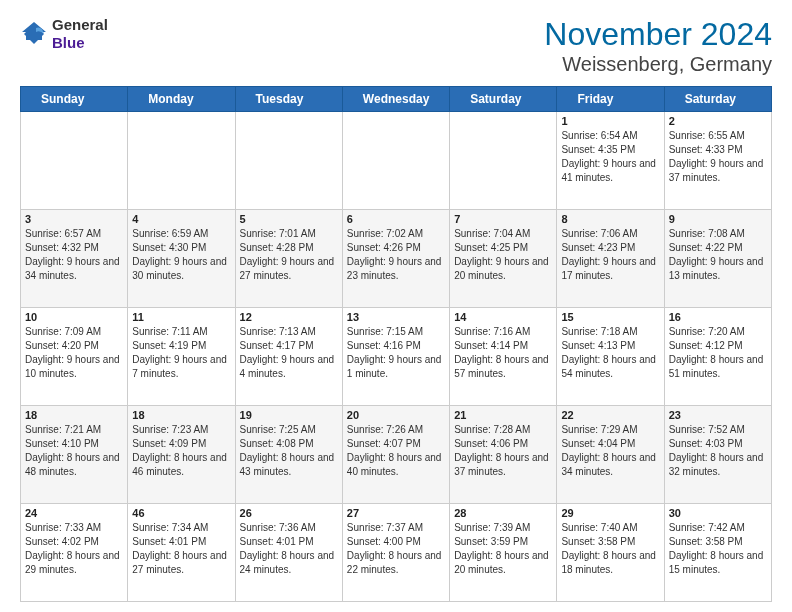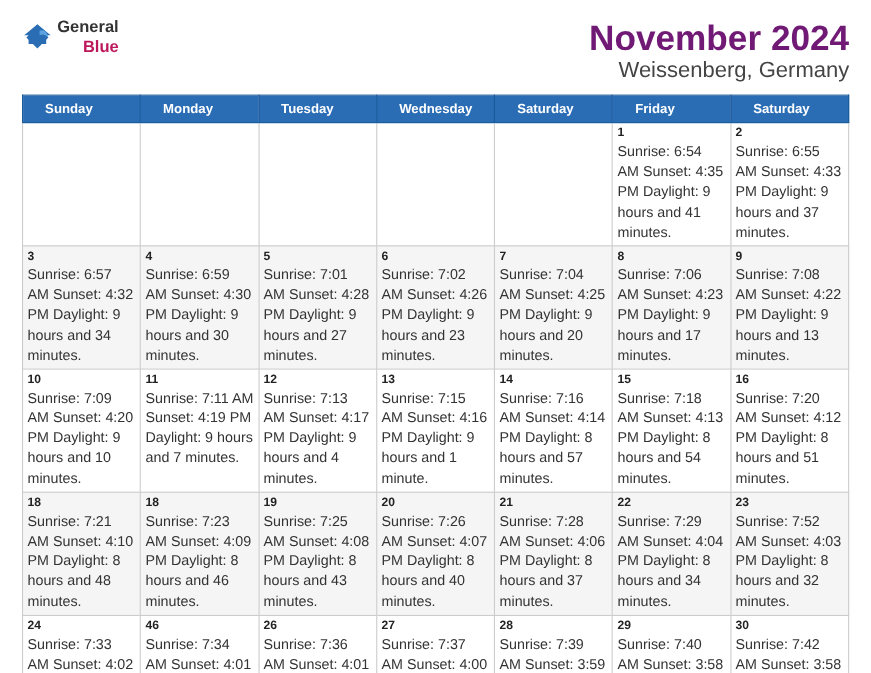--- a/index.html
+++ b/index.html
@@ -25,35 +25,34 @@
     }
     .logo {
       display: flex;
       align-items: center;
       gap: 4px;
     }
     .logo-text {
       font-size: 15px;
       font-weight: bold;
       line-height: 1.2;
-      text-align: right;
     }
     .logo-general { color: #333; }
-    .logo-blue { color: #be185d; }
+    .logo-blue { color: #4c1d95; }
     .logo-icon {
       width: 28px;
       height: 28px;
     }
     .title-block {
       text-align: right;
     }
     .month-title {
       font-size: 32px;
-      font-weight: bold;
-      color: #701a75;
+      font-weight: normal;
+      color: #0369a1;
     }
     .location {
       font-size: 20px;
       color: #444;
     }
     .calendar {
       flex: 1;
       border: 1px solid #ccc;
       border-collapse: collapse;
       width: 100%;
@@ -81,21 +80,21 @@
       background: #f5f5f5;
     }
     .day-num {
       font-size: 11px;
       font-weight: bold;
       color: #222;
       display: block;
       margin-bottom: 2px;
     }
     .day-info {
-      font-size: 13px;
+      font-size: 10px;
       line-height: 1.4;
       color: #333;
     }
     .empty-cell {
       background: #fff !important;
     }
   </style>
 </head>
 <body>
 

